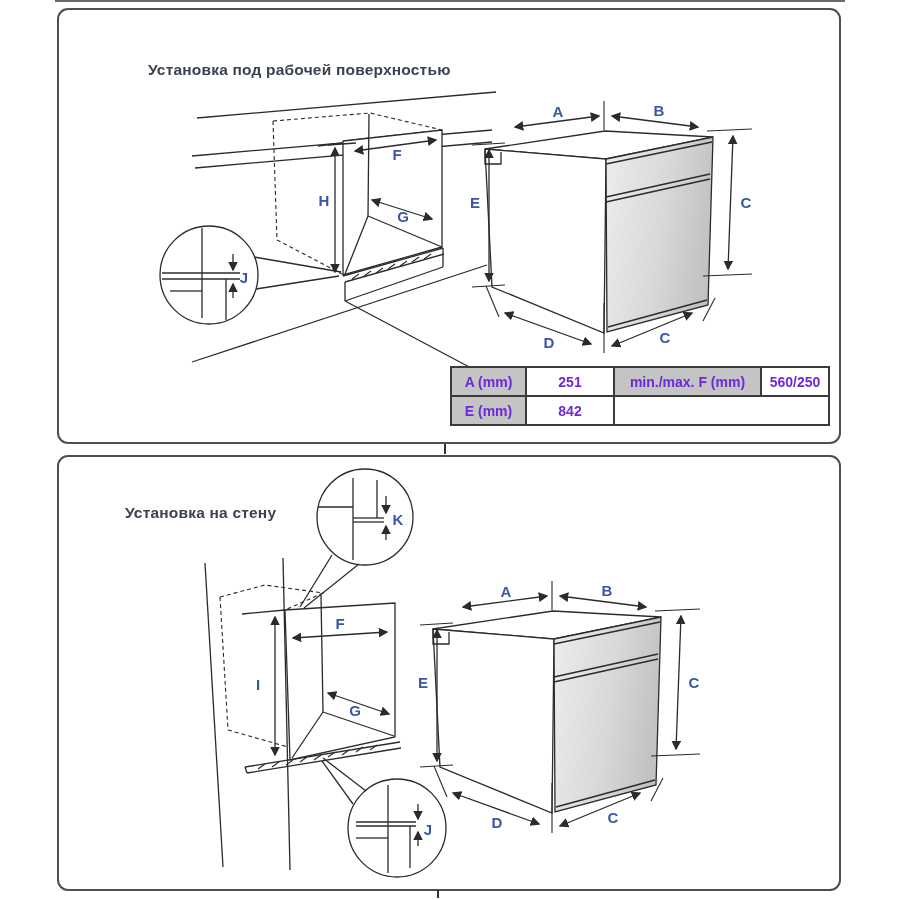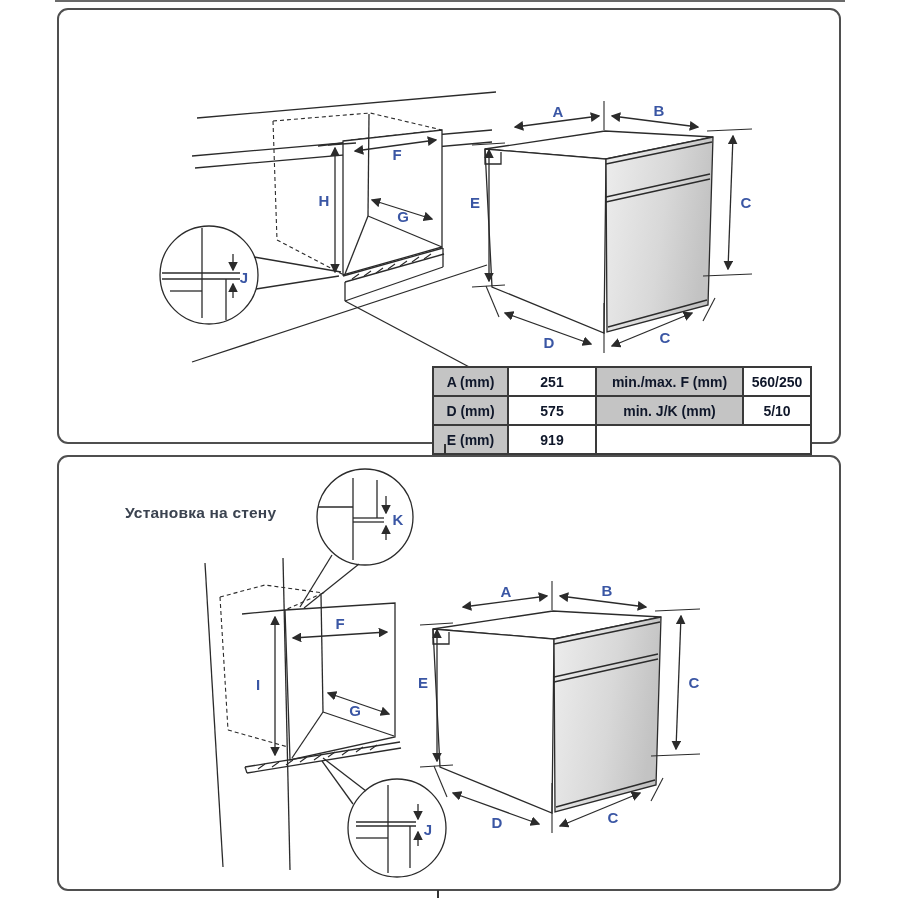--- a/index.html
+++ b/index.html
@@ -16,22 +16,22 @@
          letter-spacing:.2px;z-index:3;white-space:nowrap;}
   .diag-wrap{position:absolute;z-index:2;}
   .diag-wrap svg{position:absolute;left:0;top:0;}
   .ln{stroke:#2b2b2b;stroke-width:1.3;fill:none;}
   .thin{stroke:#2b2b2b;stroke-width:1.1;fill:none;}
   .dash{stroke:#2b2b2b;stroke-width:1.1;fill:none;stroke-dasharray:4 3;}
   .fw{fill:#ffffff;}
   .fd{fill:url(#doorGrad);}
   .dim{position:absolute;transform:translate(-50%,-50%);font-weight:bold;
        font-size:15px;color:#3a56a4;z-index:4;line-height:1;}
-  .dim-table{position:absolute;left:432px;top:366px;border-collapse:collapse;z-index:5;
-             font-weight:bold;font-size:14px;color:#0f172a;}
+  .dim-table{position:absolute;left:450px;top:366px;border-collapse:collapse;z-index:5;
+             font-weight:bold;font-size:14px;color:#6d28d9;}
   .dim-table td{border:2px solid #3a3a3a;background:#fff;text-align:center;
                 height:27px;padding:0 3px;}
   .dim-table td.hd{background:#c4c4c4;}
 </style>
 </head>
 <body>
 
 <div class="page">
 
   <svg width="0" height="0" style="position:absolute">
@@ -46,20 +46,21 @@
       </linearGradient>
     </defs>
   </svg>
 
   <div class="edge-line"></div>
   <div class="panel p1"></div>
   <div class="panel p2"></div>
   <div class="tickmark" style="left:444px;top:444px;height:10px"></div>
   <div class="tickmark" style="left:437px;top:890px;height:8px"></div>
 
+  <div class="title" style="left:148px;top:61px">Установка под рабочей поверхностью</div>
   <div class="title" style="left:125px;top:504px">Установка на стену</div>
 
   <div class="diag-wrap" style="left:140px;top:88px;width:360px;height:290px">
     <svg width="360" height="290" viewBox="0 0 360 290">
       <g class="ln">
         <path d="M57,30 L356,4"></path>
           <path d="M52,68 L352,42"></path>
           <path d="M55,80 L352,54"></path>
       </g>
       <g class="dash">
@@ -268,26 +269,20 @@
         <col style="width:68px">
       </colgroup>
     <tbody>
       <tr>
         <td class="hd">A (mm)</td>
         <td>251</td>
         <td class="hd">min./max. F (mm)</td>
         <td>560/250</td>
       </tr>
       <tr>
-        <td class="hd">D (mm)</td>
-        <td>575</td>
-        <td class="hd">min. J/K (mm)</td>
-        <td>5/10</td>
-      </tr>
-      <tr>
         <td class="hd">E (mm)</td>
-        <td>919</td>
+        <td>842</td>
         <td colspan="2"></td>
       </tr>
     </tbody>
   </table>
 
 </div>
 
 </body></html>

